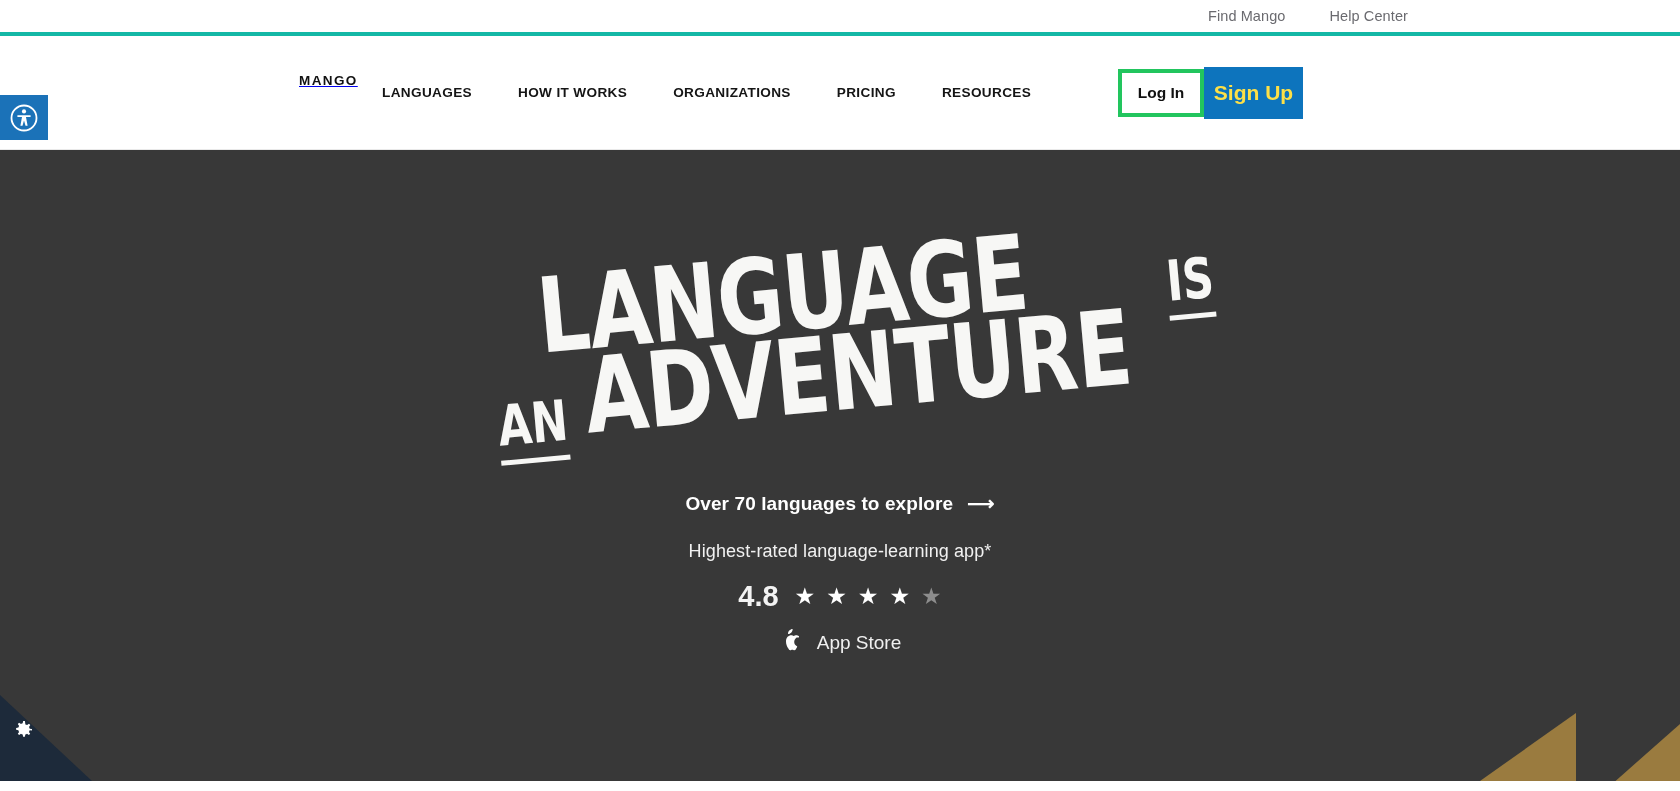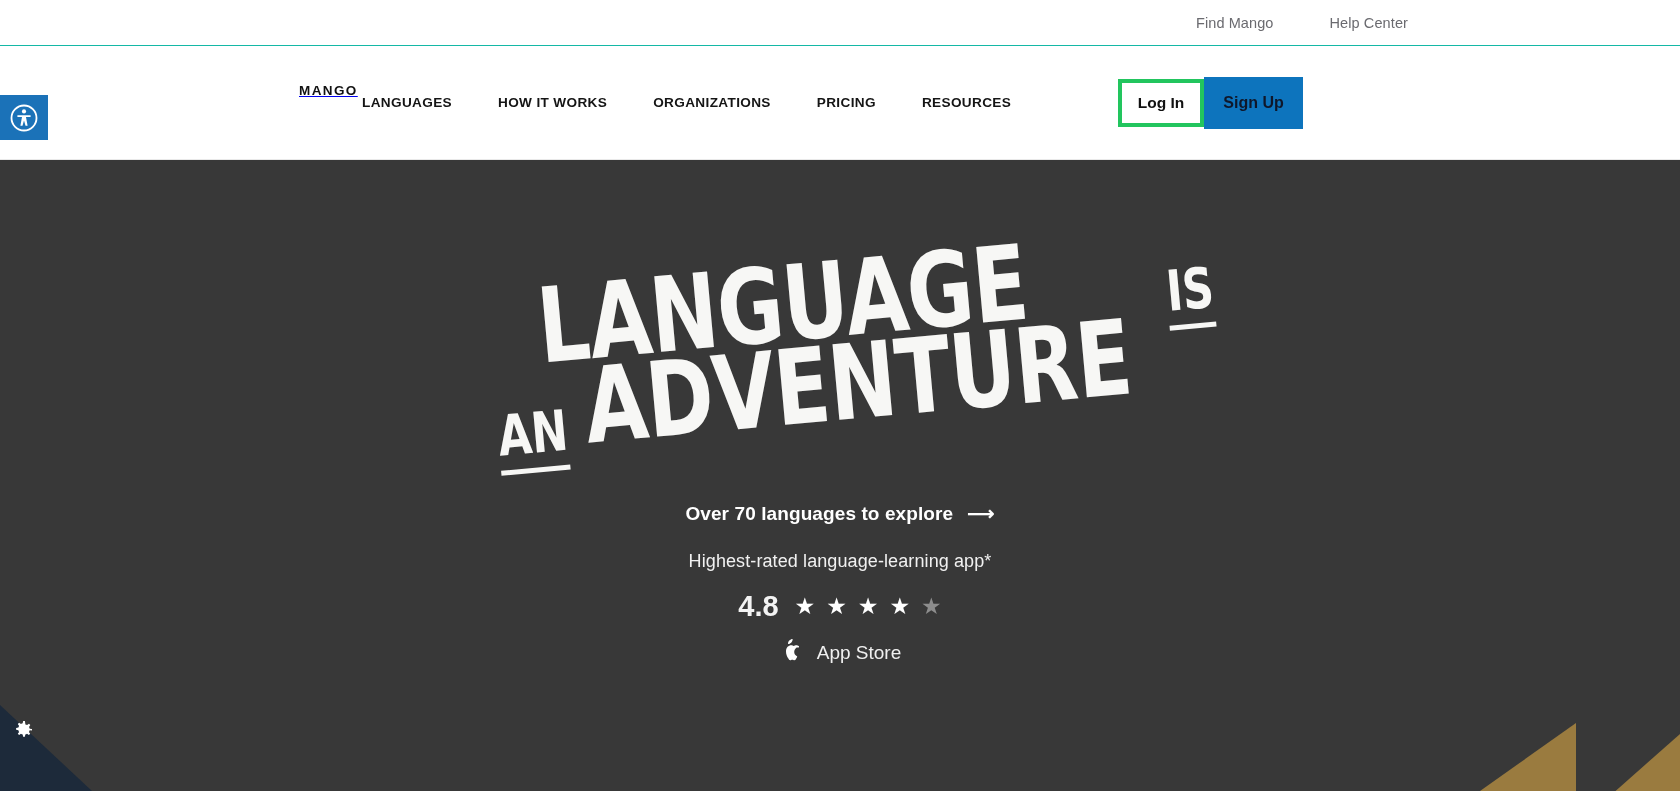--- a/index.html
+++ b/index.html
@@ -6,25 +6,24 @@
   html, body {
     width: 1680px; height: 791px;
     font-family: "Liberation Sans", sans-serif;
     overflow: hidden;
     background: #ffffff;
   }
   .page { position: relative; width: 1680px; height: 791px; overflow: hidden; }
 
   
   .utility-bar {
-    height: 46px; background: #fff;
+    height: 36px; background: #fff;
     display: flex; align-items: center; justify-content: flex-end;
     padding-right: 272px;
-    border-bottom: 1px solid #14b8a6;
-    gap: 12px;
+    border-bottom: 4px solid #14b8a6;
   }
   .utility-link {
     font-size: 14.5px; color: #6a6a6f; margin-left: 44px;
     text-decoration: none; white-space: nowrap; letter-spacing: 0.1px;
   }
 
   
   .main-header {
     height: 114px; background: #fff;
     display: flex; align-items: center;
@@ -34,38 +33,38 @@
   .brand { display: flex; align-items: flex-start; width: 56px; gap: 39px; }
   .logo-mark {
     width: 56px; height: 46px; position: relative; overflow: hidden;
   }
   .logo-mark svg { display: block; }
   .brand-word {
     font-size: 13.5px; font-weight: 700; letter-spacing: 1.4px;
     color: #111; margin-top: 4px; line-height: 1;
   }
 
-  .main-nav { display: flex; align-items: center; margin-left: 46px; }
+  .main-nav { display: flex; align-items: center; margin-left: 66px; }
   .nav-link {
     font-size: 13.6px; font-weight: 700; letter-spacing: 0.35px;
     color: #151515; text-decoration: none; margin-right: 46px;
     white-space: nowrap; text-transform: uppercase;
   }
   .nav-link:last-child { margin-right: 0; }
 
   .header-actions { margin-left: auto; display: flex; align-items: center; }
   .btn-login {
     width: 86px; height: 48px; border: 4px solid #22c55e; background: #fff;
     font-size: 15.5px; font-weight: 700; color: #111;
     display: flex; align-items: center; justify-content: center;
     cursor: pointer; font-family: inherit;
   }
   .btn-signup {
     width: 99px; height: 52px; border: none; background: #0d74bd;
-    font-size: 16px; font-weight: 700; color: #0f172a;
+    font-size: 21px; font-weight: 700; color: #fde047;
     display: flex; align-items: center; justify-content: center;
     cursor: pointer; font-family: inherit;
   }
 
   
   .hero {
     position: relative; height: 631px; background: #383838; overflow: hidden;
   }
   .hero-inner {
     position: relative; z-index: 3;

